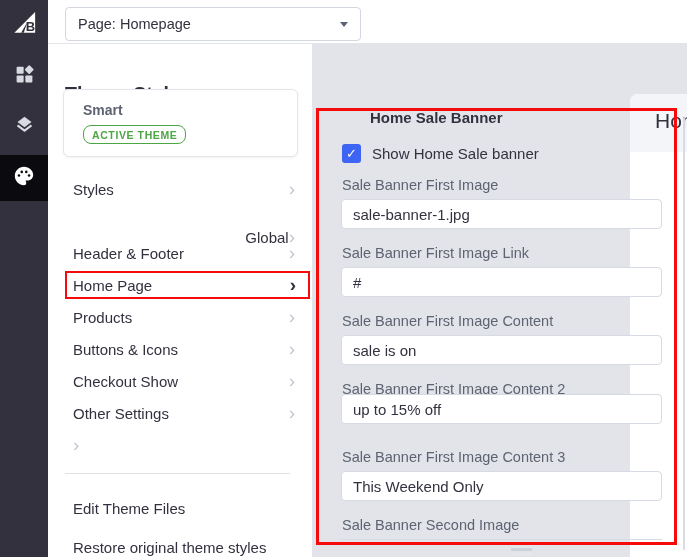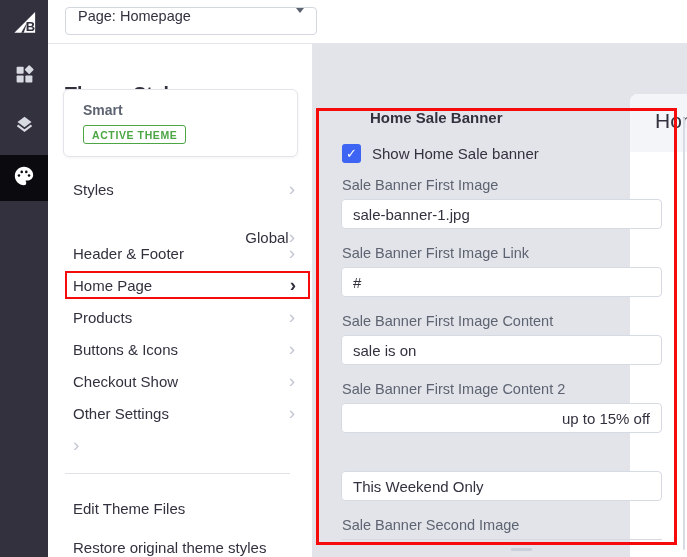--- a/index.html
+++ b/index.html
@@ -7,33 +7,33 @@
   body { font-family: "Liberation Sans", "DejaVu Sans", sans-serif; color:#34313f; }
   .app { position:relative; width:687px; height:557px; overflow:hidden; background:#fff; }
 
   
   .sidebar { position:absolute; left:0; top:0; width:48px; height:557px; background:#34313f; z-index:5; }
   .side-item { position:absolute; left:0; width:48px; height:46px; display:flex; align-items:center; justify-content:center; cursor:pointer; }
   .side-item.active { background:#0a0a0f; }
 
   
   .topbar { position:absolute; left:48px; top:0; width:639px; height:44px; background:#fff; border-bottom:1px solid #e3e5ea; z-index:4; }
-  .page-select { position:absolute; left:17px; top:7px; width:252px; height:28px; border:1px solid #d2d7e0; border-radius:4px; background:#fff;
-                 display:flex; align-items:flex-start; justify-content:space-between; padding:0 12px; cursor:pointer; }
+  .page-select { position:absolute; left:17px; top:7px; width:296px; height:28px; border:1px solid #d2d7e0; border-radius:4px; background:#fff;
+                 display:flex; align-items:center; justify-content:space-between; padding:16px 12px; cursor:pointer; }
   .page-select .lbl { font-size:14.5px; color:#34313f; }
   .caret-down { width:0; height:0; border-left:4.5px solid transparent; border-right:4.5px solid transparent; border-top:5.5px solid #5b6270; }
 
   
   .left-panel { position:absolute; left:48px; top:44px; width:265px; height:513px; background:#fff; border-right:1px solid #e3e5ea; }
   .panel-title { position:absolute; left:65px; top:60px; font-size:19.5px; font-weight:600; color:#34313f;margin-top:23px; }
   .theme-card { position:absolute; left:63px; top:89px; width:235px; height:68px; background:#fff; border:1px solid #e3e5ea; border-radius:6px;
                 box-shadow:0 1px 3px rgba(50,50,70,.06); cursor:pointer; }
   .theme-name { position:absolute; left:19px; top:12px; font-size:14px; font-weight:700; color:#5d6370; }
   .theme-badge { position:absolute; left:19px; top:35px; font-size:10.5px; font-weight:700; letter-spacing:.6px;
-                 color:#4ca644; border:1px solid #4ca644; border-radius:3px; padding:3px 8px 2px; background:#fff; }
+                 color:#4ca644; border:1px solid #4ca644; border-radius:8px; padding:3px 8px 2px; background:#fff; }
   .mrow { position:absolute; left:65px; width:240px; height:32px; display:flex; align-items:center; justify-content:space-between;
           padding:0 10px 0 8px; cursor:pointer; }
   .mrow .mlabel { font-size:15px; color:#34313f; }
   .mrow .chev { font-size:19px; line-height:1; color:#c3c7d1; font-weight:400; transform:translateY(-1px); }
   .mrow.hl { height:28px; width:245px; border:2px solid #f50b0b; padding:0 12px 0 6px; }
   .mrow.hl .chev { color:#34313f; font-weight:700; }
   .divider { position:absolute; left:65px; top:473px; width:225px; height:1px; background:#e0e2e8; }
   .foot-link { position:absolute; left:73px; font-size:15px; color:#34313f; cursor:pointer; }
 
   
@@ -183,22 +183,23 @@
   <label class="field-label" style="top:177px;">Sale Banner First Image</label>
   <input class="field-input" style="top: 199px;" value="sale-banner-1.jpg">
 
   <label class="field-label" style="top:245px;">Sale Banner First Image Link</label>
   <input class="field-input" style="top: 267px;" value="#">
 
   <label class="field-label" style="top:313px;">Sale Banner First Image Content</label>
   <input class="field-input" style="top: 335px;" value="sale is on">
 
   <label class="field-label" style="top:381px;">Sale Banner First Image Content 2</label>
-  <input class="field-input" style="top: 403px; text-align: right;" value="up to 15% off">
-
+  <input class="field-input" style="top: 394px;" value="up to 15% off">
+
+  <label class="field-label" style="top:449px;">Sale Banner First Image Content 3</label>
   <input class="field-input" style="top: 471px;" value="This Weekend Only">
 
   <label class="field-label" style="top:517px;">Sale Banner Second Image</label>
   <div class="partial-input-top"></div>
 
   <div class="scroll-indicator">
     <div class="b1"></div>
       <div class="b2"></div>
   </div>
   <div class="vscroll"></div>

